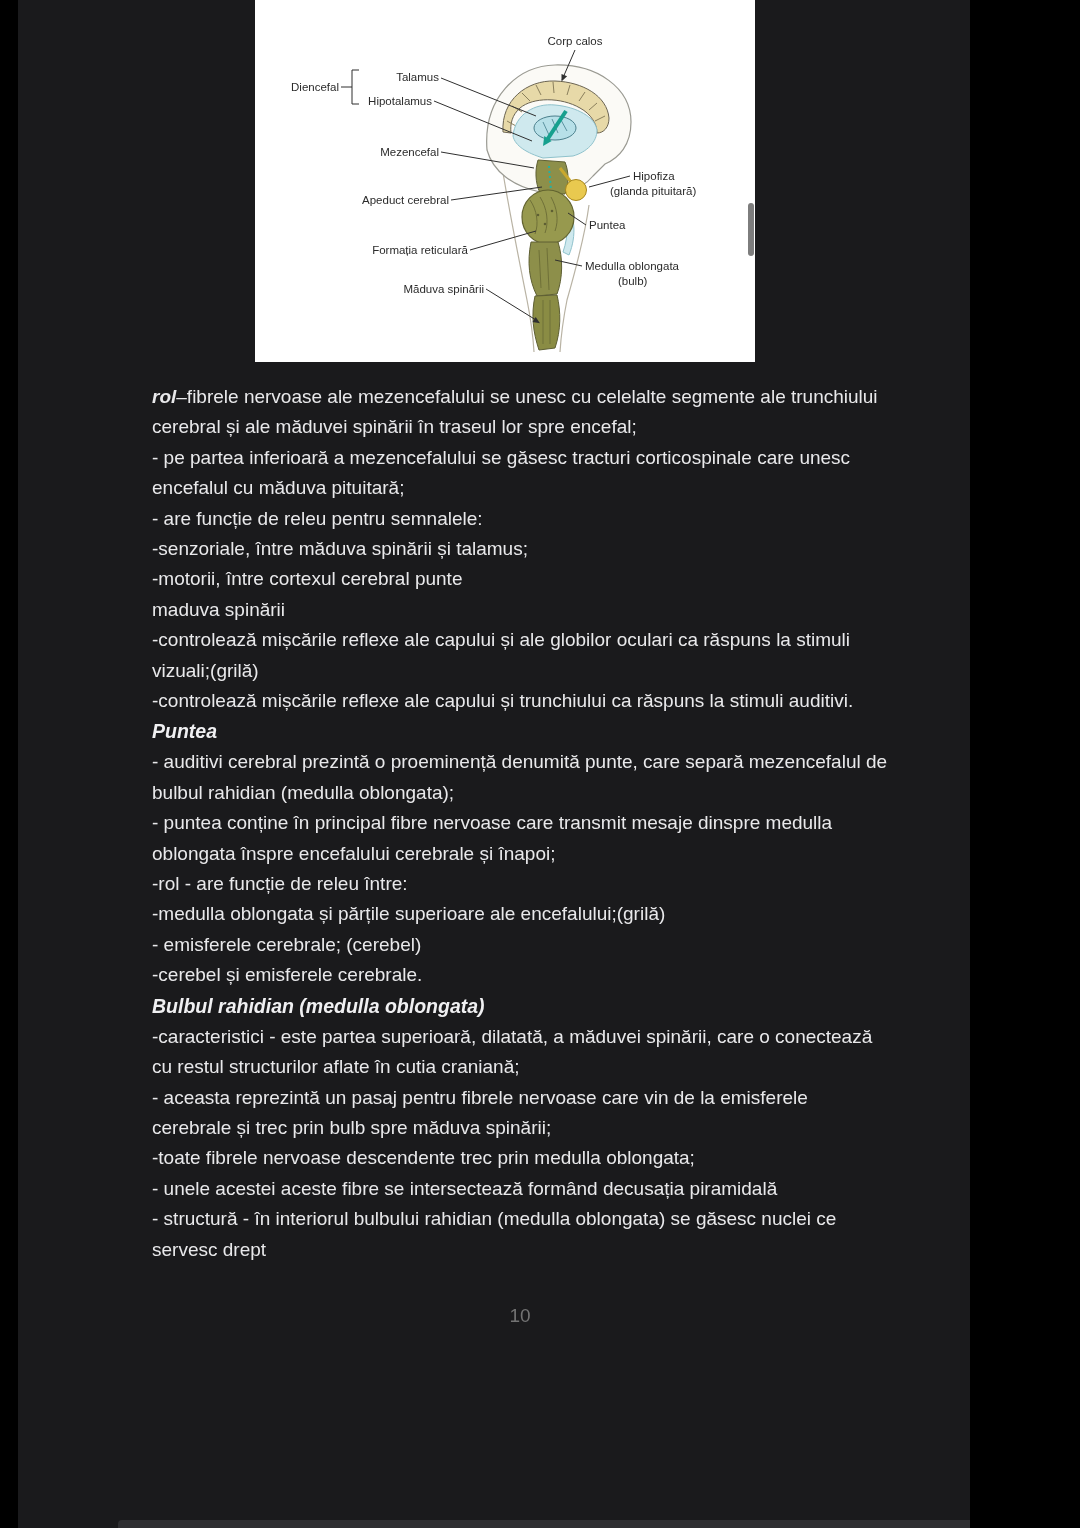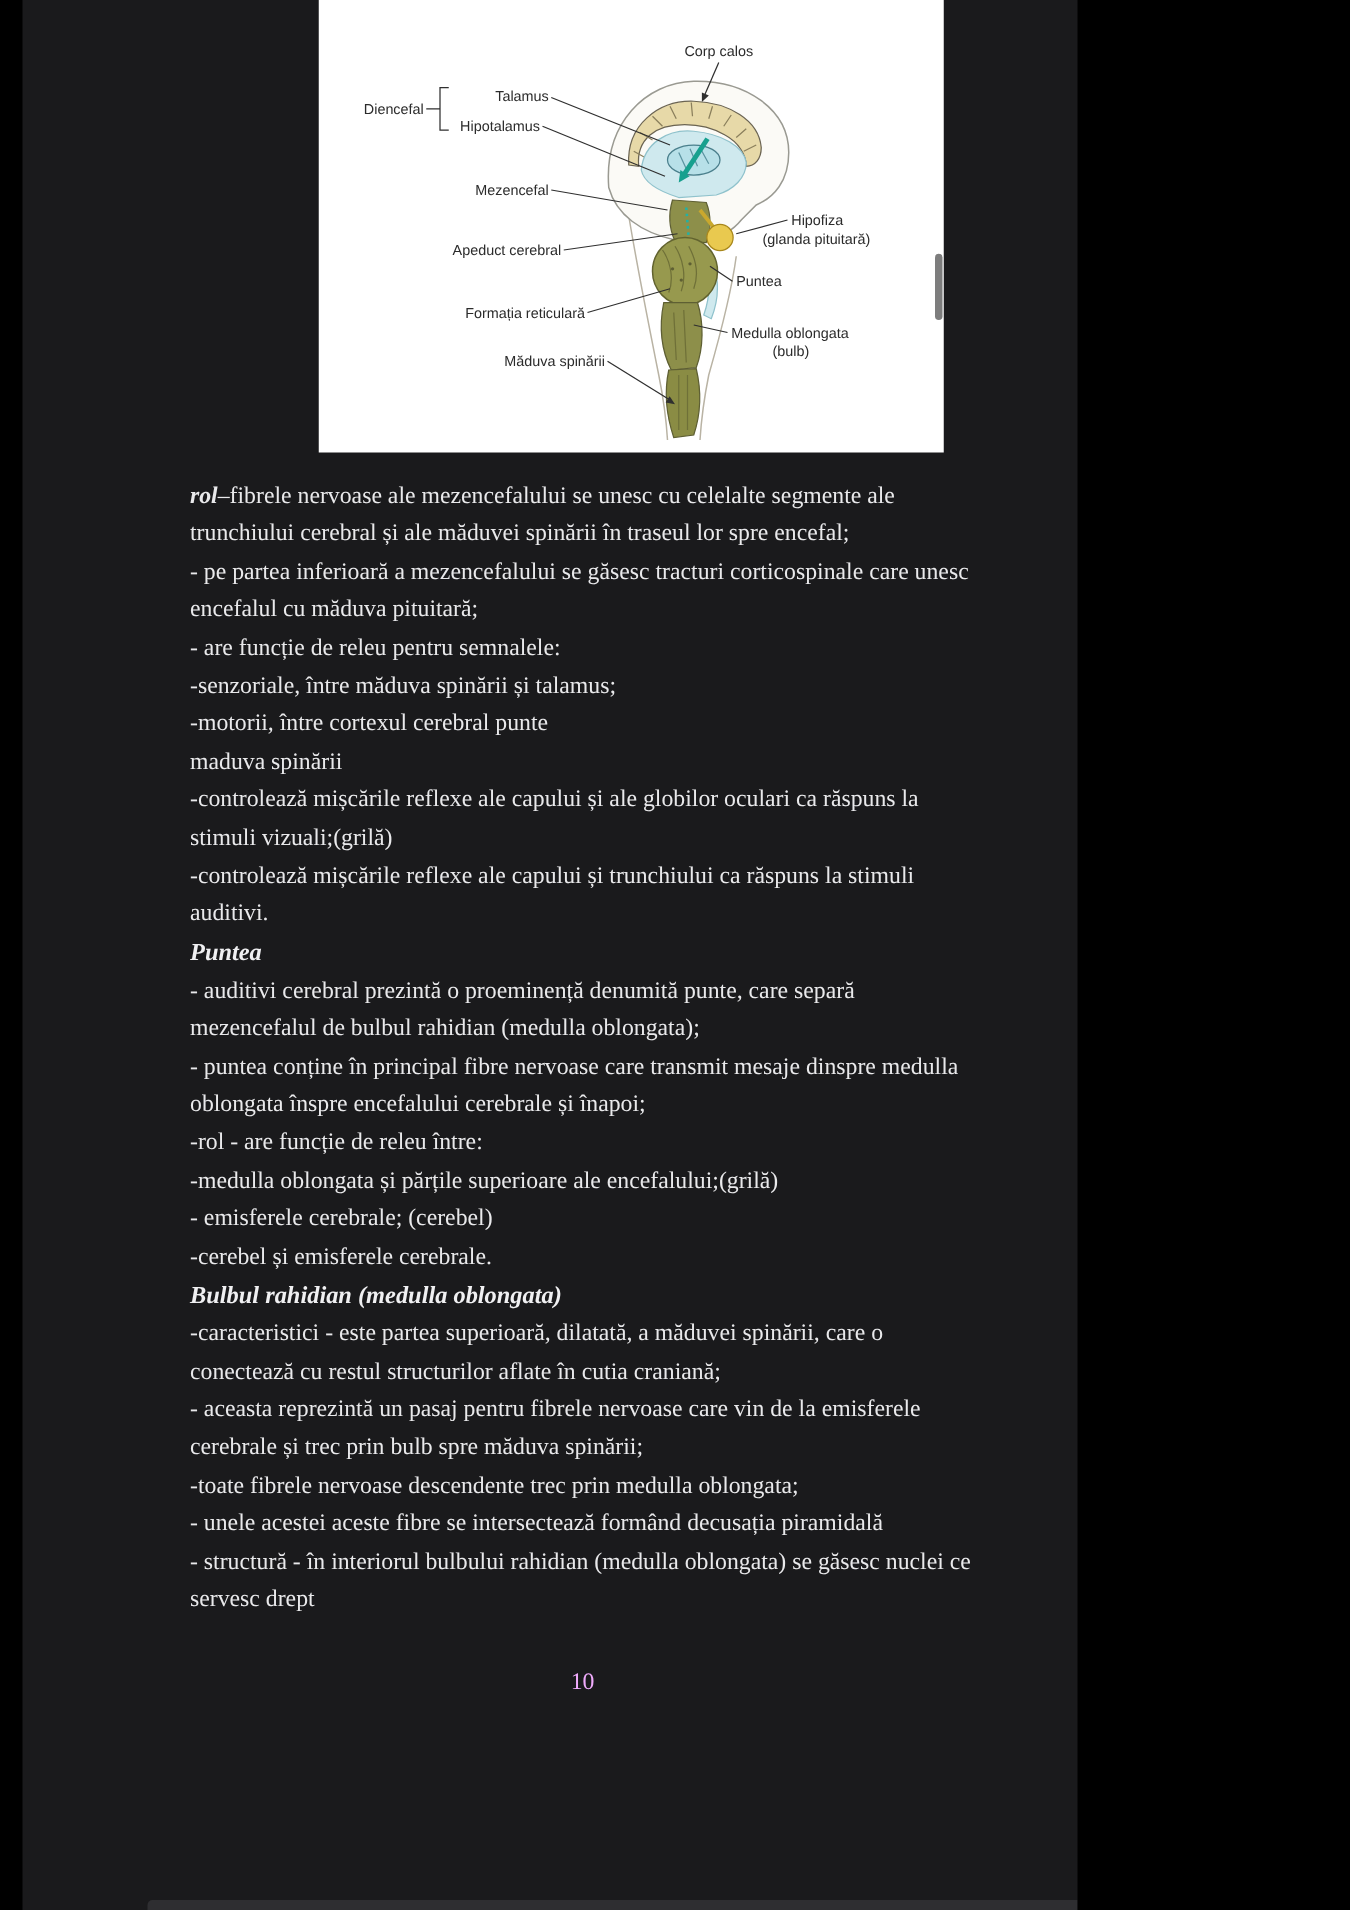--- a/index.html
+++ b/index.html
@@ -1,31 +1,31 @@
 <!DOCTYPE html>
 <html><head>
 <meta charset="utf-8">
 <style>
   * { margin:0; padding:0; box-sizing:border-box; }
   html,body { width:1080px; height:1528px; background:#000; }
   body { font-family:"Liberation Sans", sans-serif; position:relative; overflow:hidden; }
-  .page { position:relative; width:844px; height:1528px; margin:0 18px; background:#1a1a1c; overflow:hidden; }
+  .page { position:relative; width:952px; height:1528px; margin:0 18px; background:#1a1a1c; overflow:hidden; }
 
   .diagram-panel { position:relative; width:500px; height:362px; margin-left:237px; background:#ffffff; }
   .diagram-panel svg { display:block; }
   .scroll-thumb { position:absolute; right:1px; top:203px; width:6px; height:53px; background:#7d7d7d; border-radius:3px; }
 
-  .content { padding:20px 82px 0 134px; color:#e9e9eb; font-size:19px; line-height:1.6;font-family:Liberation Serif, serif; }
+  .content { padding:20px 82px 0 134px; color:#e9e9eb; font-size:19px; line-height:1.6; }
   .content p { margin:0; }
   .heading { font-size:19.5px; font-weight:700; font-style:italic; color:#f0f0f2; }
   .h-puntea { margin-top:50px; }
   .h-bulbul { margin-top:30px; }
   .lead { font-weight:700; font-style:italic; }
 
-  .page-number { text-align:center; margin-top:36px; font-size:19px; color:#f0abfc; }
+  .page-number { text-align:center; margin-top:36px; font-size:19px; color:#737373; }
   .bottom-bar { position:absolute; bottom:0; left:100px; right:0; height:8px; background:#2e2e31; border-radius:4px 0 0 0; }
 
   
   .dlabel { font-family:"Liberation Sans", sans-serif; font-size:11.5px; fill:#2b2b2b; }
   .ptr { stroke:#2f2f2f; stroke-width:1; fill:none; }
   .hatch { stroke:#8a7f5c; stroke-width:1; }
   .stria { stroke:#6f7038; stroke-width:1; fill:none; }
 </style>
 </head>
 <body>

